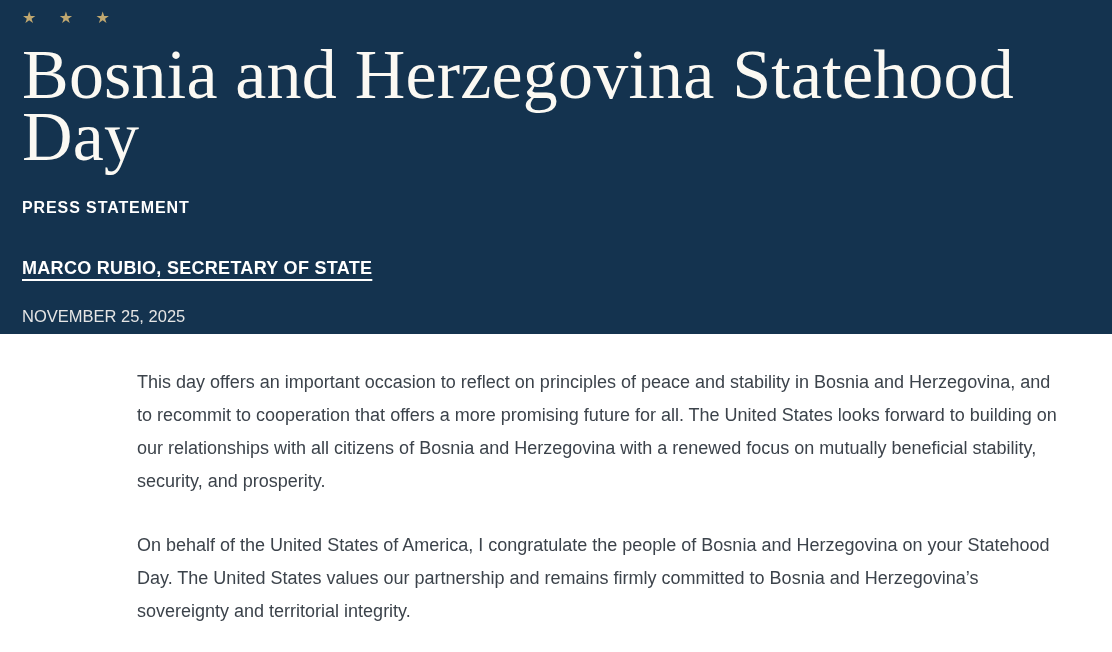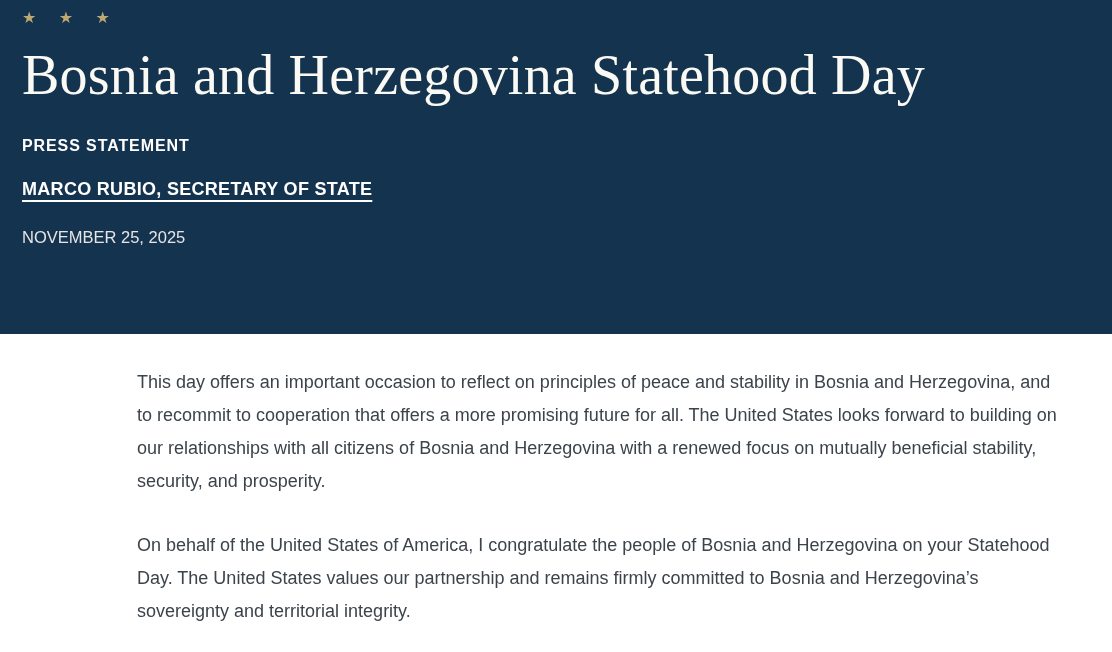--- a/index.html
+++ b/index.html
@@ -25,36 +25,36 @@
   .stars {
     color: var(--star-gold);
     font-size: 16px;
     letter-spacing: 9px;
     line-height: 20px;
   }
   .page-title {
     margin-top: 16px;
     font-family: "Liberation Serif", serif;
     font-weight: 400;
-    font-size: 56px;
+    font-size: 70px;
     line-height: 62px;
     color: var(--title-text);
     letter-spacing: 0.2px;
   }
   .kicker {
     margin-top: 30px;
     color: #ffffff;
     font-size: 16px;
     font-weight: 700;
     letter-spacing: 0.9px;
     line-height: 19px;
   }
   .byline {
     display: inline-block;
-    margin-top: 24px;
+    margin-top: 41px;
     color: #ffffff;
     font-size: 18px;
     font-weight: 700;
     letter-spacing: 0.3px;
     line-height: 21px;
     text-decoration: underline;
     text-underline-offset: 5px;
     text-decoration-thickness: 1.5px;
     cursor: pointer;
   }

